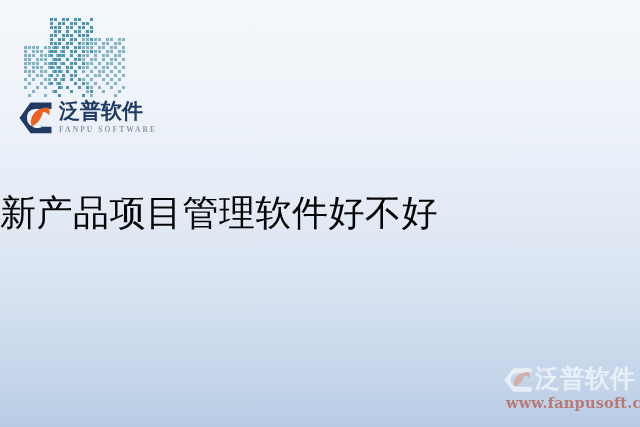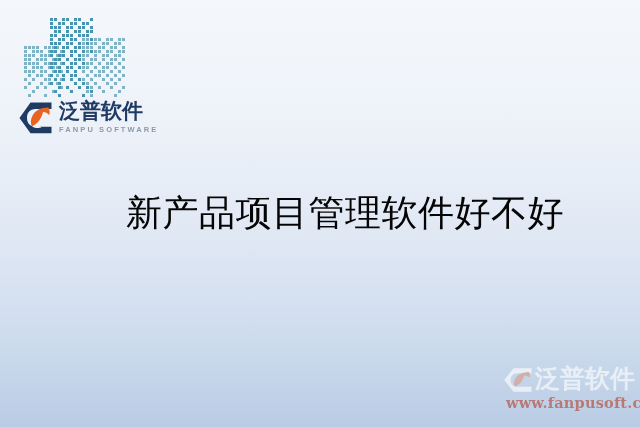--- a/index.html
+++ b/index.html
@@ -83,37 +83,37 @@
   #brand-cn {
     font-family: "DejaVu Sans", "Liberation Sans", sans-serif;
     font-size: 21px;
     font-weight: bold;
     color: #1f3a63;
     letter-spacing: 0px;
     line-height: 25px;
     white-space: nowrap;
   }
   #brand-en {
-    font-family: Liberation Sans, sans-serif;
+    font-family: Liberation Serif, serif;
     font-size: 7.5px;
     font-weight: bold;
     color: #8e99a8;
     letter-spacing: 2.1px;
     line-height: 10px;
     white-space: nowrap;
     margin-top: 1px;
   }
 
   
   #headline {
     position: absolute;
     left: 0;
     top: 190px;
     width: 564px;
-    text-align: right;
+    text-align: left;
     font-family: "DejaVu Serif", "Liberation Serif", serif;
     font-size: 36px;
     line-height: 46px;
     color: #050505;
     letter-spacing: 0.5px;
     white-space: nowrap;
   }
 
   
   #watermark {

